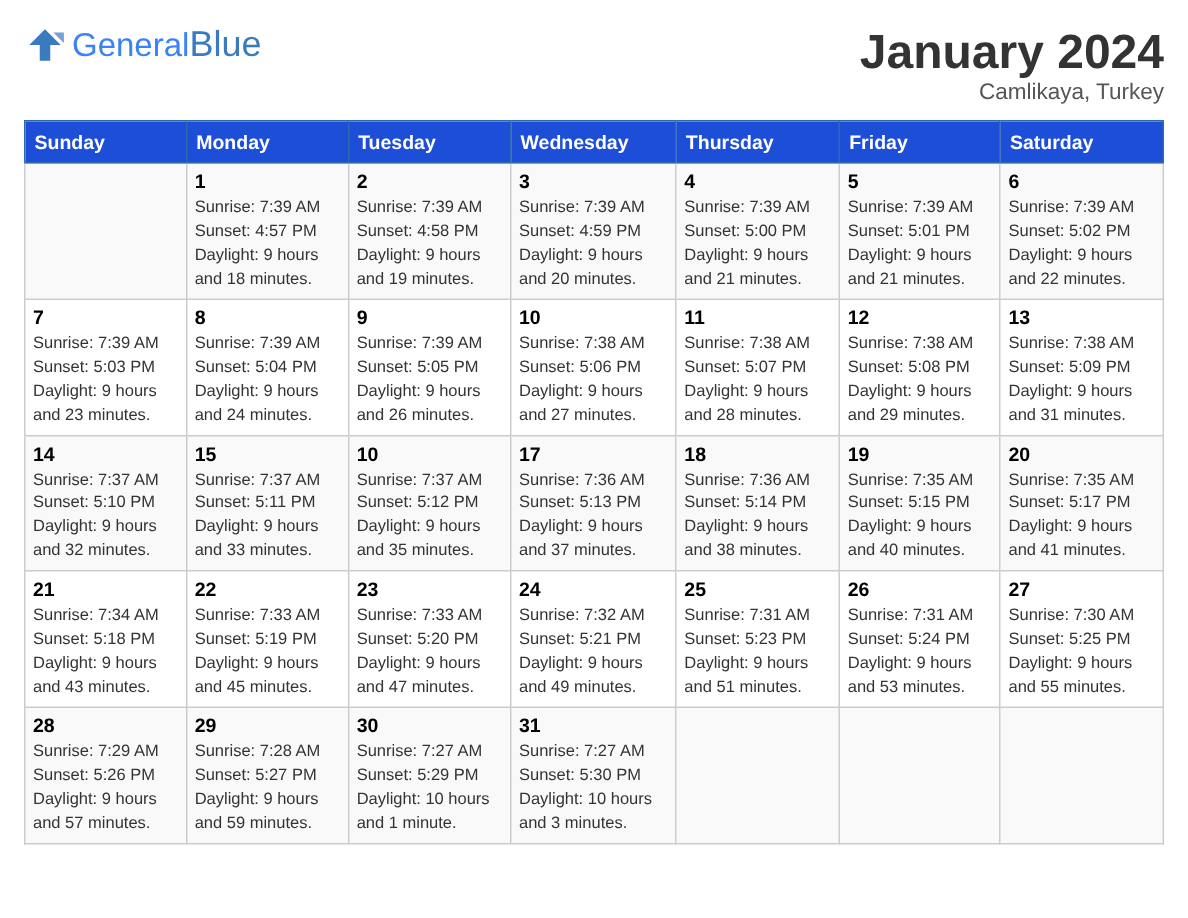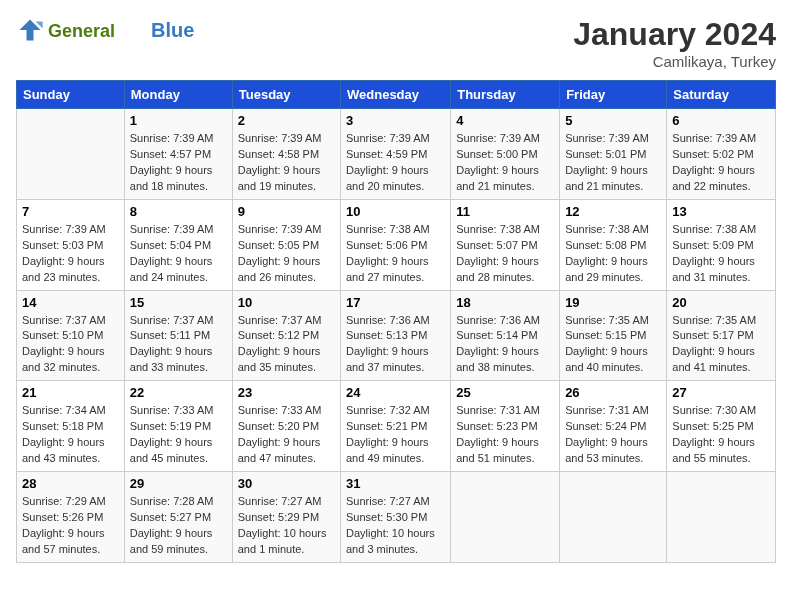--- a/index.html
+++ b/index.html
@@ -15,29 +15,28 @@
       justify-content: space-between;
       align-items: flex-start;
       margin-bottom: 10px;
     }
     .logo {
       display: flex;
       align-items: center;
       gap: 4px;
     }
     .logo-text-general {
-      font-size: 18px;
-      font-weight: bold;
-      color: #4d7c0f;
+      font-size: 22px;
+      font-weight: normal;
+      color: #3b82f6;
     }
     .logo-text-blue {
-      font-size: 20px;
-      font-weight: bold;
+      font-size: 24px;
+      font-weight: normal;
       color: #3a7abf;
-      padding-left: 36px;
     }
     .logo-icon {
       width: 28px;
       height: 28px;
     }
     .title-section {
       text-align: right;
     }
     .main-title {
       font-size: 32px;

